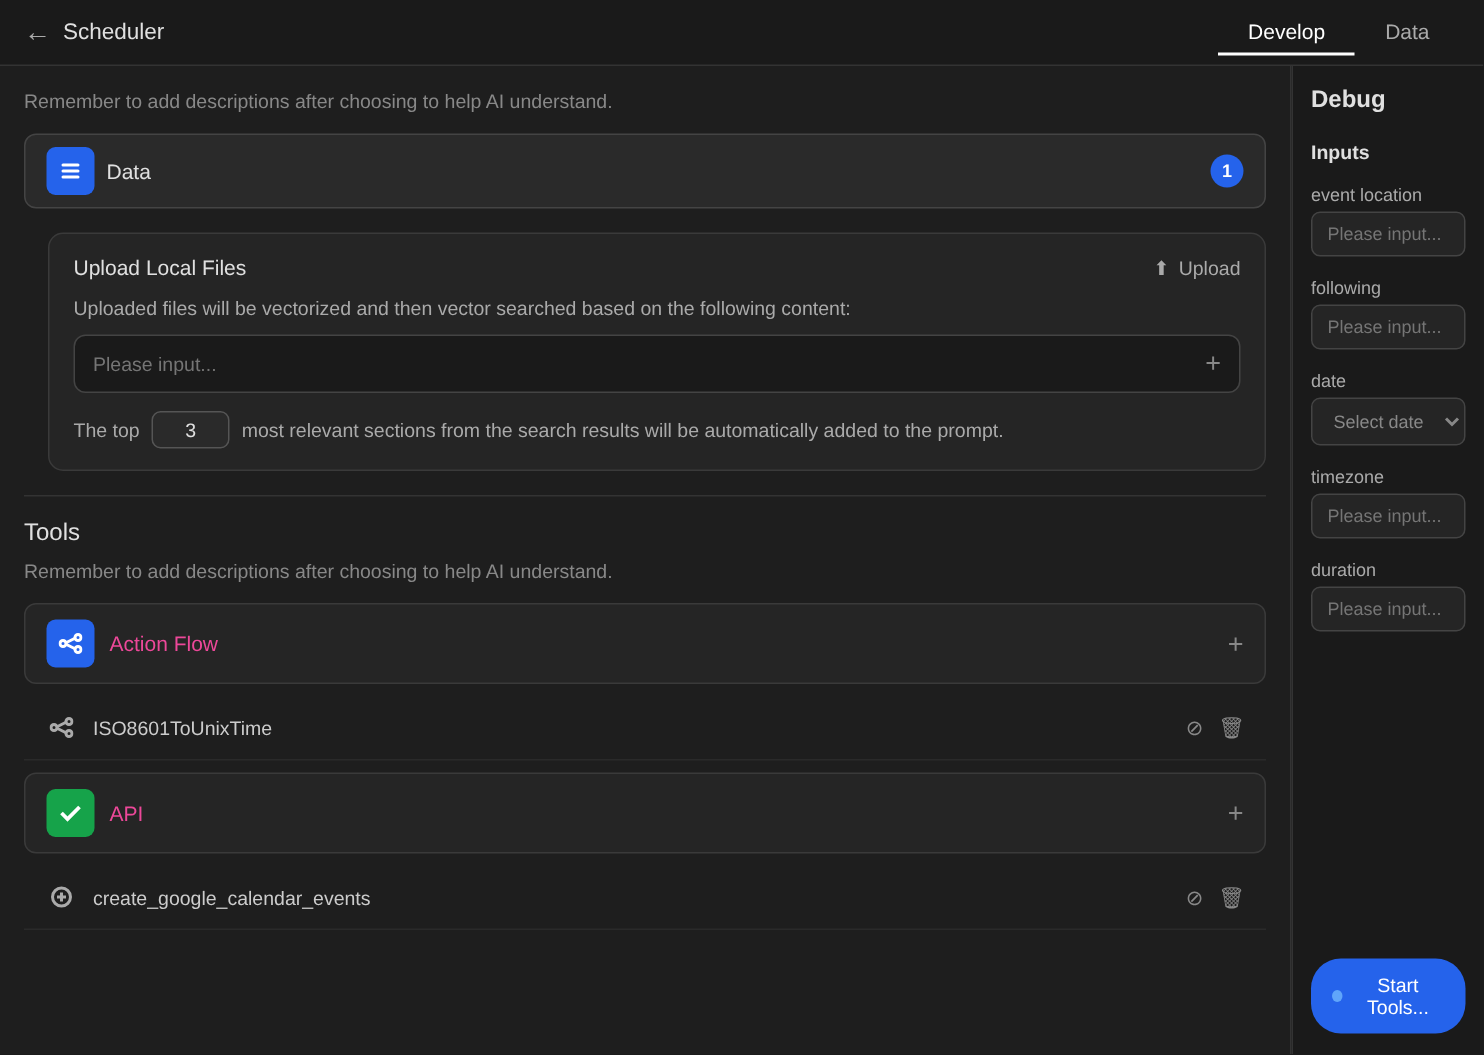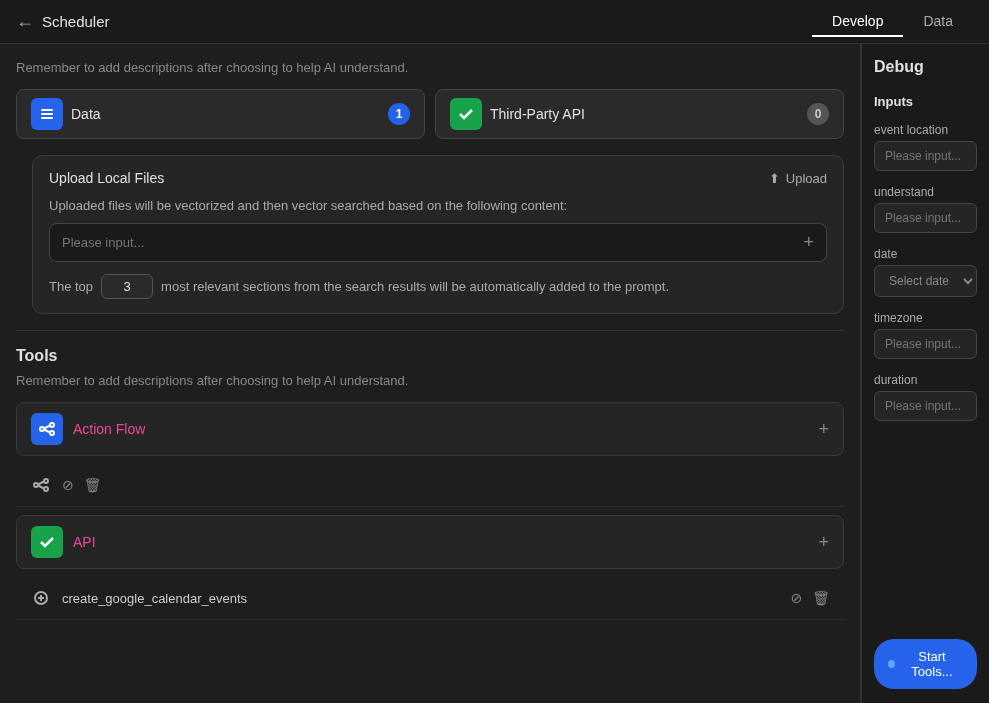--- a/index.html
+++ b/index.html
@@ -205,21 +205,21 @@
     
     .divider {
       height: 1px;
       background: #333;
       margin: 16px 0;
     }
 
     
     .tools-title {
       font-size: 16px;
-      font-weight: 700;
+      font-weight: 400;
       color: #e0e0e0;
       margin-bottom: 8px;
     }
 
     .tool-add-row {
       display: flex;
       align-items: center;
       background: #252525;
       border: 1px solid #3a3a3a;
       border-radius: 8px;
@@ -383,29 +383,20 @@
         <div class="source-icon blue">
           <svg width="16" height="16" fill="white" viewBox="0 0 16 16">
               <rect x="2" y="3" width="12" height="2" rx="1"></rect>
               <rect x="2" y="7" width="12" height="2" rx="1"></rect>
               <rect x="2" y="11" width="12" height="2" rx="1"></rect>
             </svg>
         </div>
         <span class="source-label">Data</span>
         <span class="source-badge blue-badge">1</span>
       </div>
-      <div class="source-btn">
-        <div class="source-icon green">
-          <svg width="16" height="16" fill="none" stroke="white" stroke-width="2.5" viewBox="0 0 16 16">
-              <polyline points="2,8 6,12 14,4"></polyline>
-            </svg>
-        </div>
-        <span class="source-label">Third-Party API</span>
-        <span class="source-badge gray-badge">0</span>
-      </div>
     </div>
 
     <div class="section-card">
       <div class="upload-header">
         <span class="upload-title">Upload Local Files</span>
         <button class="upload-btn">
           <span>⬆</span>
           <span>Upload</span>
         </button>
       </div>
@@ -444,20 +435,21 @@
       <div class="tool-item-row">
         <div class="tool-item-icon">
           <svg width="16" height="16" fill="none" stroke="#aaa" stroke-width="2" viewBox="0 0 16 16">
             <circle cx="3" cy="8" r="2"></circle>
               <circle cx="13" cy="4" r="2"></circle>
               <circle cx="13" cy="12" r="2"></circle>
             <line x1="5" y1="7.5" x2="11" y2="4.5"></line>
               <line x1="5" y1="8.5" x2="11" y2="11.5"></line>
           </svg>
         </div>
+        <span class="tool-item-label">ISO8601ToUnixTime</span>
         <div class="tool-item-actions">
           <span class="action-icon">⊘</span>
           <span class="action-icon">🗑</span>
         </div>
       </div>
 
       <div class="tool-add-row" style="margin-top: 8px;">
         <div class="tool-icon green">
           <svg width="16" height="16" fill="none" stroke="white" stroke-width="2.5" viewBox="0 0 16 16">
               <polyline points="2,8 6,12 14,4"></polyline>
@@ -488,21 +480,21 @@
     <div class="debug-title">Debug</div>
 
     <div style="font-size:13px; font-weight:600; color:#e0e0e0;">Inputs</div>
 
     <div class="input-group">
       <label class="input-label">event location</label>
       <input class="debug-input" type="text" placeholder="Please input..." style="">
     </div>
 
     <div class="input-group">
-      <label class="input-label">understand</label>
+      <label class="input-label">following</label>
       <input class="debug-input" type="text" placeholder="Please input..." style="">
     </div>
 
     <div class="input-group">
       <label class="input-label">date</label>
       <select class="date-select">
         <option value="">Select date</option>
       </select>
     </div>
 

